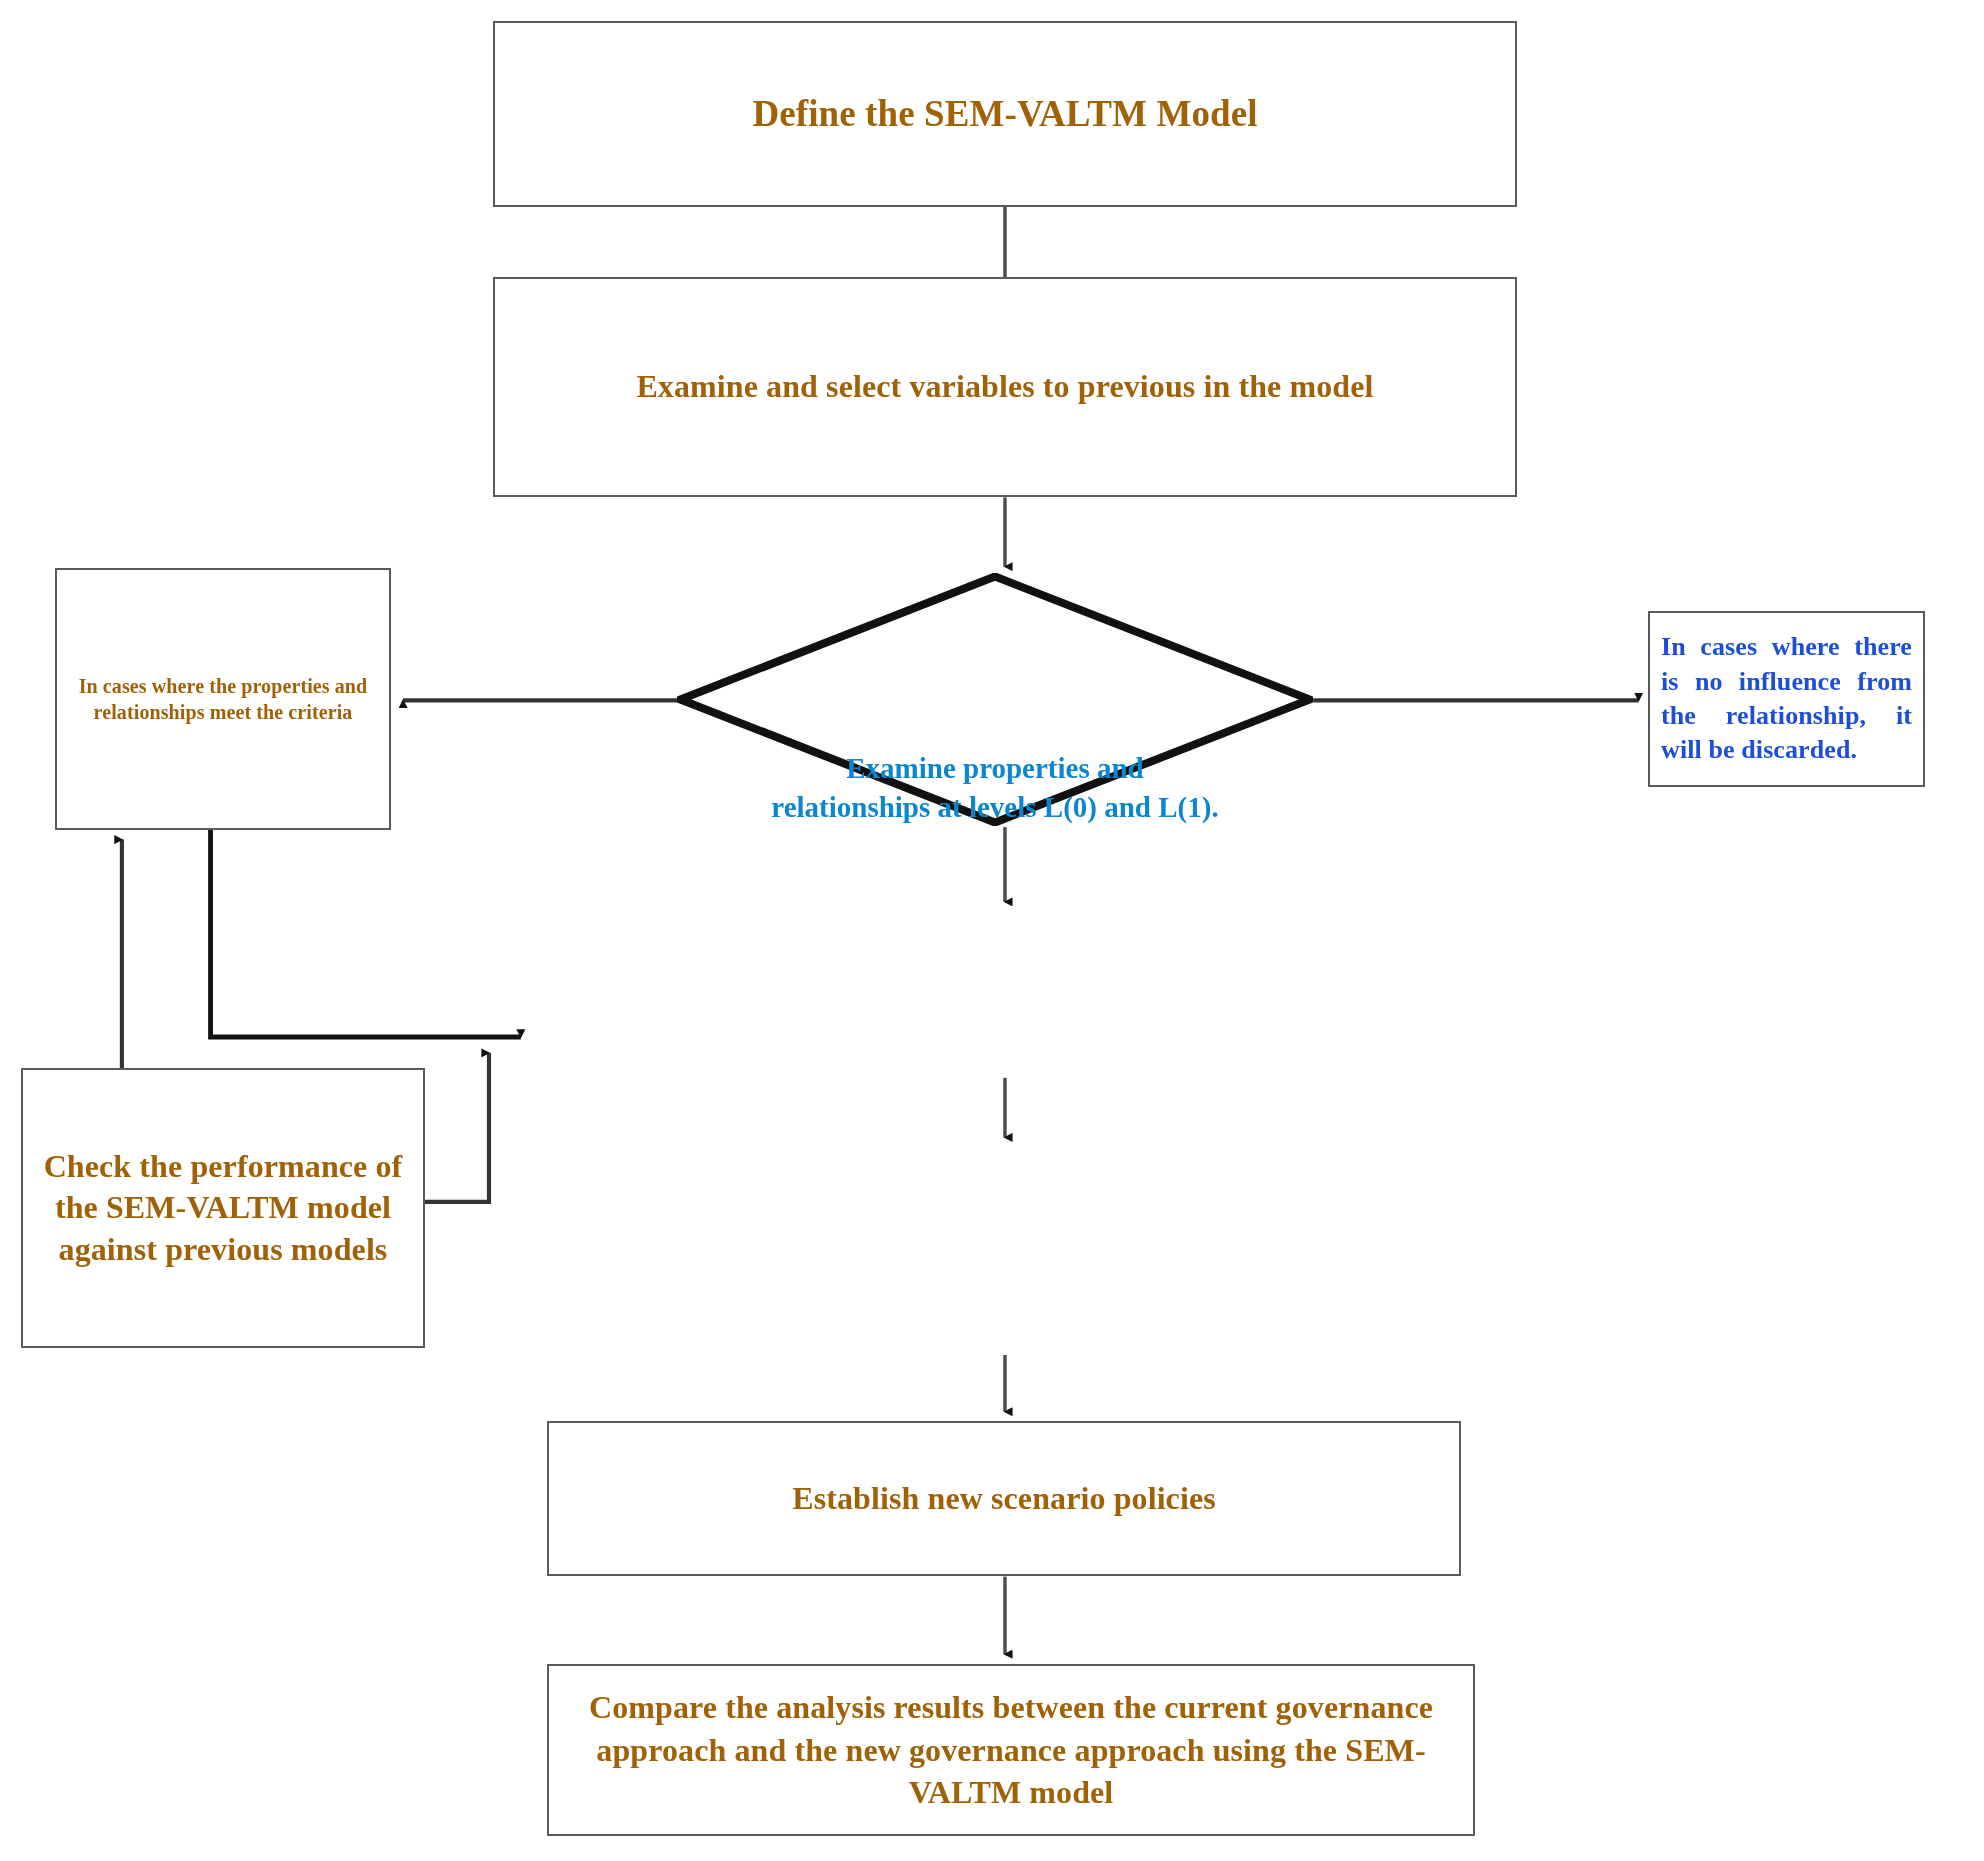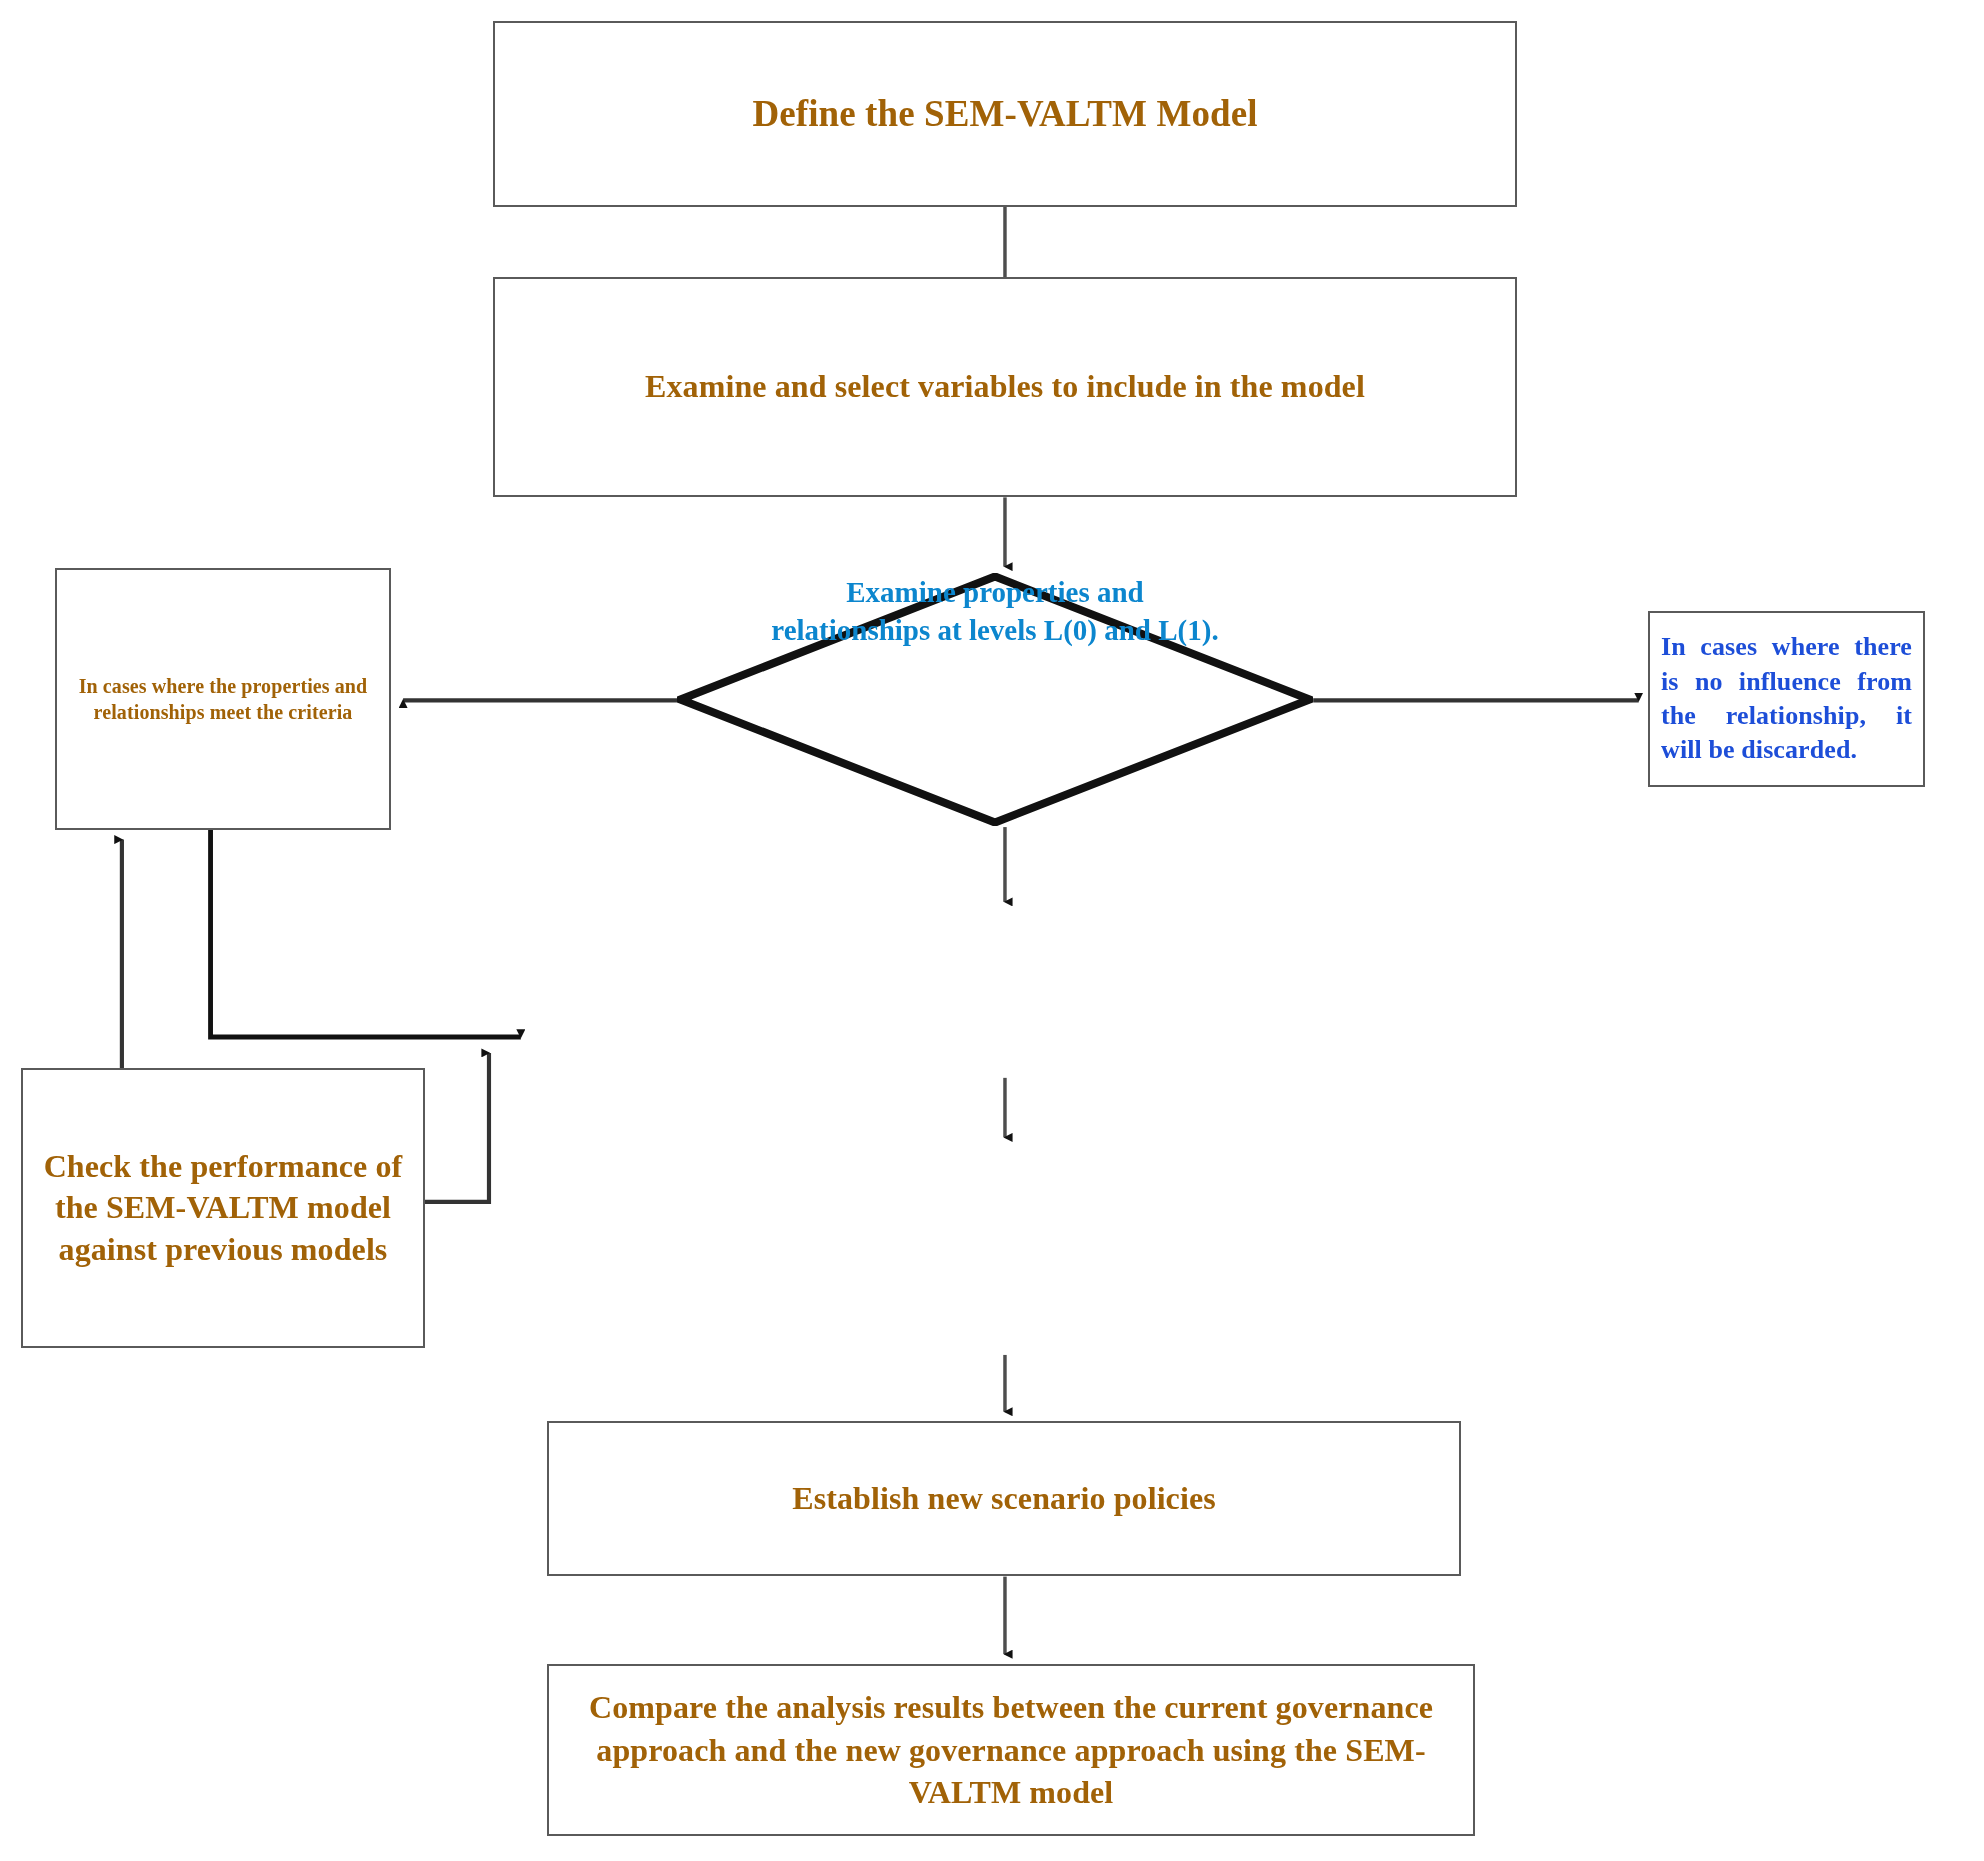--- a/index.html
+++ b/index.html
@@ -88,21 +88,21 @@
     width: 100%;
     height: 100%;
   }
   #node-decision .diamond-label {
     position: absolute;
     left: 13%;
     top: 0;
     width: 74%;
     height: 100%;
     display: flex;
-    align-items: flex-start;
+    align-items: flex-end;
     justify-content: center;
     text-align: center;
     font-weight: bold;
     font-size: 29px;
     line-height: 1.32;
     color: #0C86CE;
   }
 </style>
 </head>
 <body>
@@ -146,21 +146,21 @@
     <path d="M1451,1956 L1451,2038" stroke="#4d4d4d" stroke-width="5" fill="none" marker-end="url(#ah-down)"></path>
 
     <path d="M1451,2276 L1451,2388" stroke="#4d4d4d" stroke-width="5" fill="none" marker-end="url(#ah-down)"></path>
   </svg>
 
   <div class="node" id="node-define">
     <span class="txt">Define the SEM-VALTM Model</span>
   </div>
 
   <div class="node" id="node-examine-vars">
-    <span class="txt">Examine and select variables to include in the model</span>
+    <span class="txt">Examine and select variables to previous in the model</span>
   </div>
 
   <div id="node-decision">
     <svg class="diamond-shape" viewBox="0 0 918 366" preserveAspectRatio="none">
       <polygon points="459,5 913,183 459,361 5,183" fill="#ffffff" stroke="#111111" stroke-width="8" vector-effect="non-scaling-stroke"></polygon>
     </svg>
     <div class="diamond-label">
       <span>
         <span>Examine properties and</span><br>
         <span>relationships at levels L(0) and L(1).</span>

